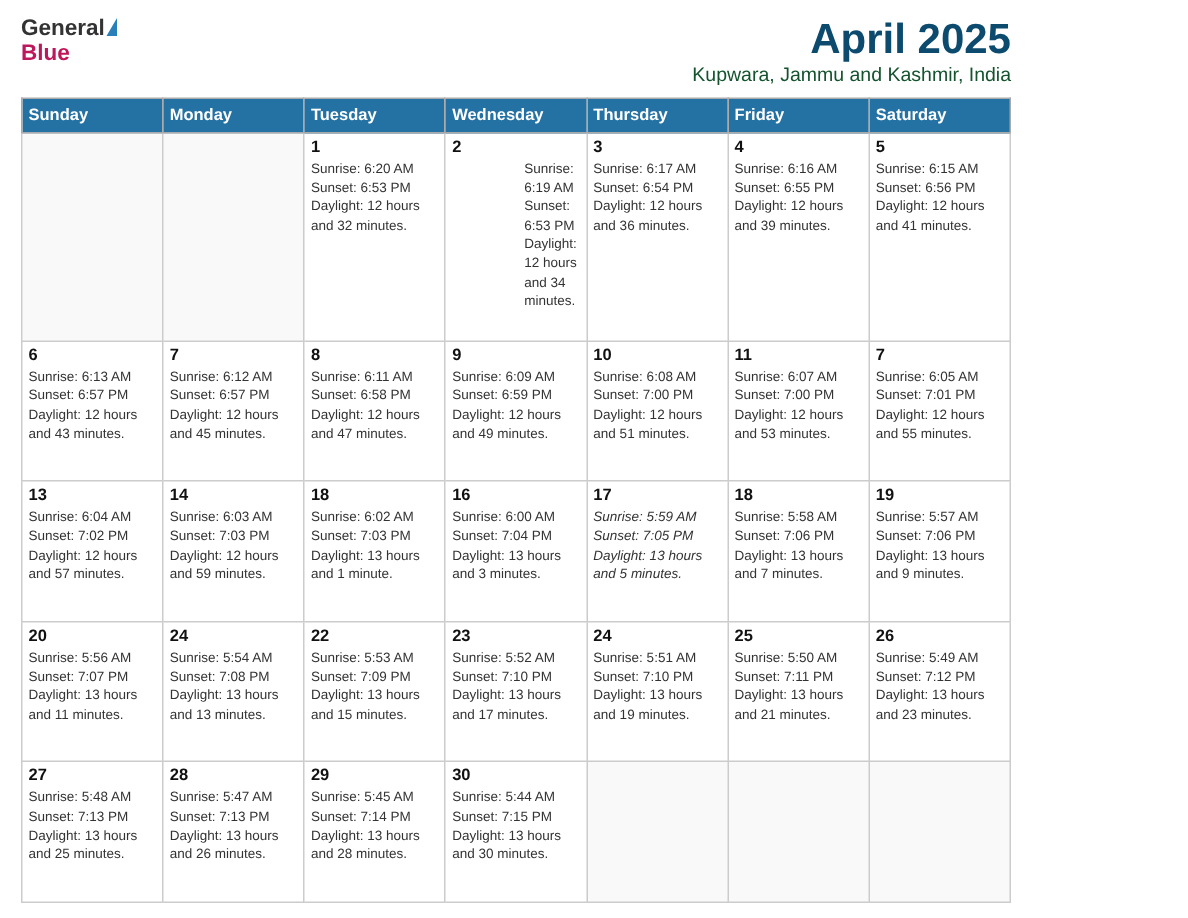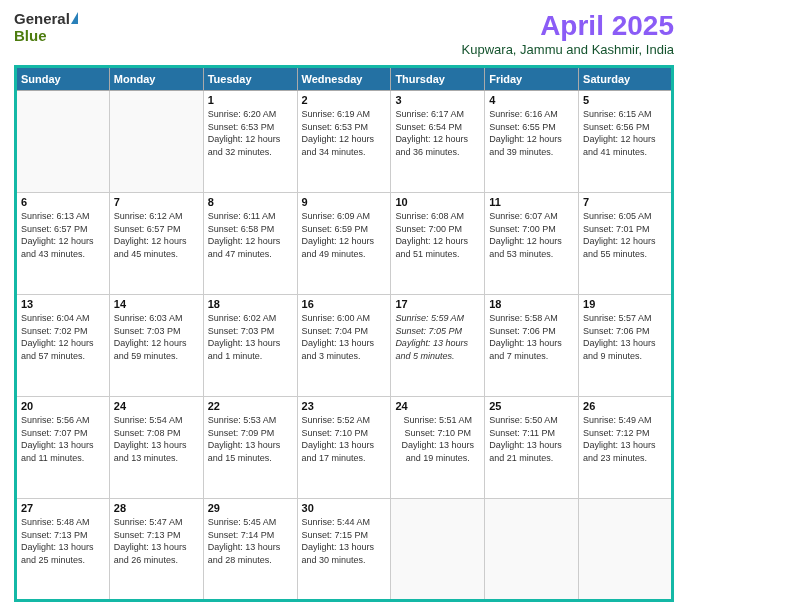--- a/index.html
+++ b/index.html
@@ -32,29 +32,29 @@
     .logo-row {
       display: flex;
       align-items: center;
     }
     .title-block {
       text-align: right;
     }
     .title-month {
       font-size: 28px;
       font-weight: bold;
-      color: #8b5cf6;
+      color: #0c4a6e;
     }
     .title-location {
       font-size: 13px;
       color: #14532d;
     }
     .calendar {
       flex: 1;
-      border: 3px solid #14b8a6;
+      border: 1px solid #14b8a6;
       border-collapse: collapse;
       width: 100%;
       table-layout: fixed;
     }
     .calendar th {
       background-color: #2471a3;
       color: #fff;
       font-size: 11px;
       font-weight: bold;
       padding: 5px 4px;
@@ -88,21 +88,21 @@
 <body>
 
 <div class="page">
   <div class="header">
     <div class="logo">
       <div class="logo-row">
         <span style="font-size:15px;font-weight:bold;color:#333;">General</span>
         <span style="display:inline-block;width:0;height:0;border-left:7px solid transparent;border-right:0px solid transparent;border-bottom:12px solid #2980b9;margin-left:1px;margin-top:-2px;"></span>
       </div>
       <div class="logo-row">
-        <span style="font-size:15px;font-weight:bold;color:#4d7c0f;text-align:right;">Blue</span>
+        <span style="font-size:15px;font-weight:bold;color:#be185d;text-align:right;">Blue</span>
       </div>
     </div>
     <div class="title-block">
       <div class="title-month">April 2025</div>
       <div class="title-location">Kupwara, Jammu and Kashmir, India</div>
     </div>
   </div>
 
   <table class="calendar">
     <thead>
@@ -122,21 +122,21 @@
           <td class="empty"></td>
           <td>
             <div class="day-num">1</div>
             <div class="day-detail" style="white-space: pre-line;">Sunrise: 6:20 AM
 Sunset: 6:53 PM
 Daylight: 12 hours
 and 32 minutes.</div>
           </td>
           <td>
             <div class="day-num">2</div>
-            <div class="day-detail" style="white-space: pre-line;">Sunrise: 6:19 AM
+            <div class="day-detail" style="white-space: pre-line; margin-left: 48px;">Sunrise: 6:19 AM
 Sunset: 6:53 PM
 Daylight: 12 hours
 and 34 minutes.</div>
           </td>
           <td>
             <div class="day-num">3</div>
             <div class="day-detail" style="white-space: pre-line;">Sunrise: 6:17 AM
 Sunset: 6:54 PM
 Daylight: 12 hours
 and 36 minutes.</div>
@@ -282,21 +282,21 @@
           </td>
           <td>
             <div class="day-num">23</div>
             <div class="day-detail" style="white-space: pre-line;">Sunrise: 5:52 AM
 Sunset: 7:10 PM
 Daylight: 13 hours
 and 17 minutes.</div>
           </td>
           <td>
             <div class="day-num">24</div>
-            <div class="day-detail" style="white-space: pre-line; text-align: center;">Sunrise: 5:51 AM
+            <div class="day-detail" style="white-space: pre-line;">Sunrise: 5:51 AM
 Sunset: 7:10 PM
 Daylight: 13 hours
 and 19 minutes.</div>
           </td>
           <td>
             <div class="day-num">25</div>
             <div class="day-detail" style="white-space: pre-line;">Sunrise: 5:50 AM
 Sunset: 7:11 PM
 Daylight: 13 hours
 and 21 minutes.</div>

